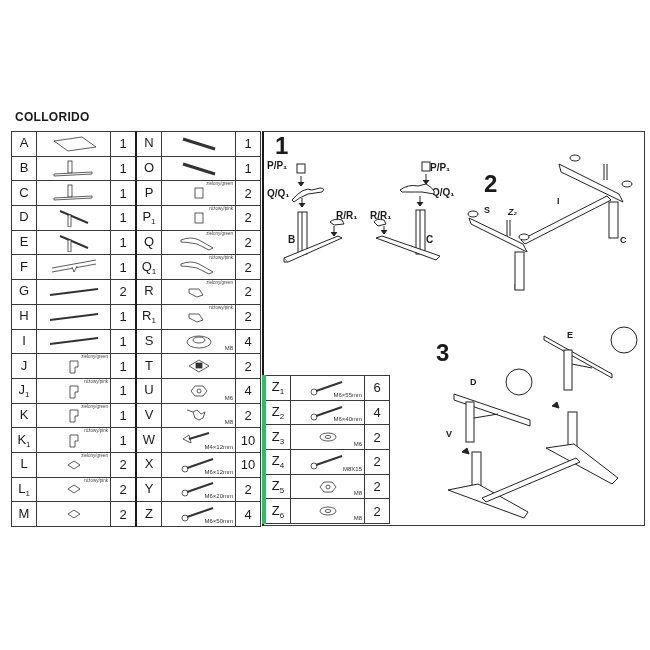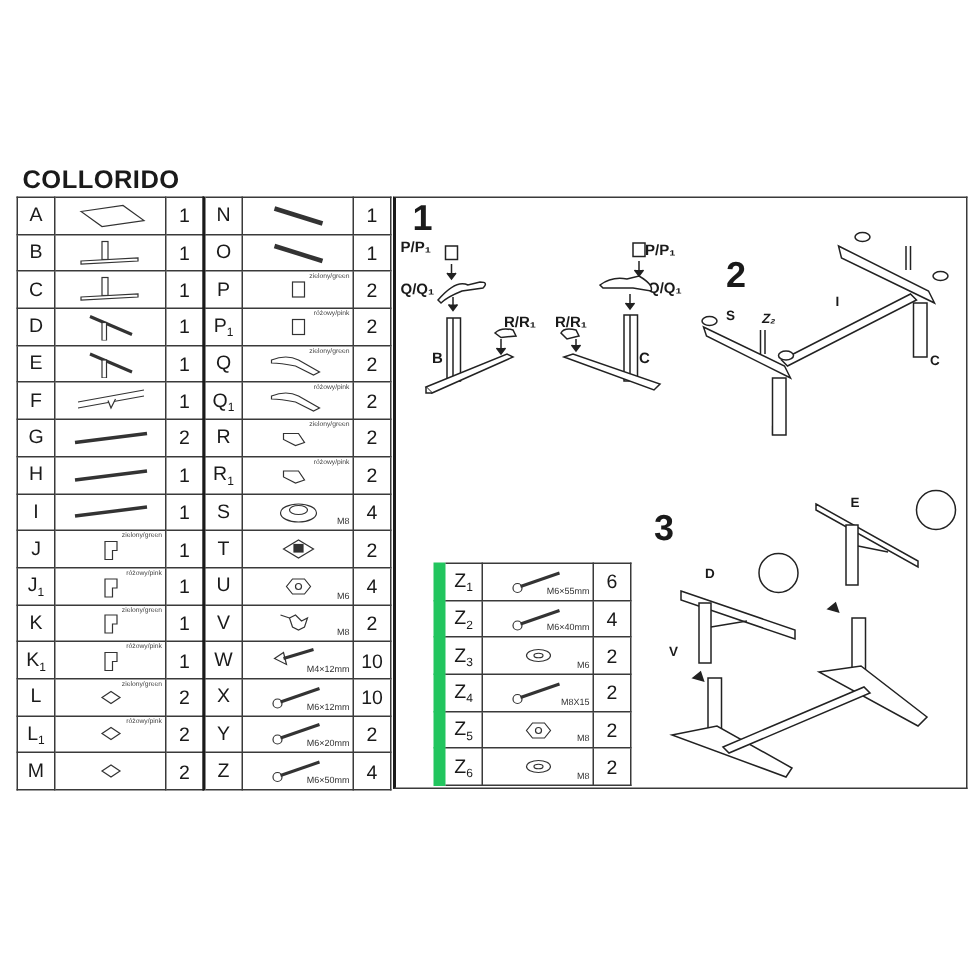--- a/index.html
+++ b/index.html
@@ -1,17 +1,17 @@
 <!DOCTYPE html>
 <html><head>
 <meta charset="utf-8">
 <style>
   html, body { margin: 0; padding: 0; background: #ffffff; }
   body { width: 650px; height: 650px; position: relative; overflow: hidden; font-family: "Liberation Sans", sans-serif; color: #1a1a1a; }
-  .title { position: absolute; left: 15px; top: 110px; font-size: 17px; font-weight: bold; letter-spacing: 0.3px; }
+  .title { position: absolute; left: 15px; top: 110px; font-size: 12px; font-weight: bold; letter-spacing: 0.3px; }
   .tbl { position: absolute; border-collapse: collapse; }
   .tbl td { border: 1px solid #3a3a3a; padding: 0; height: 23.7px; text-align: center; vertical-align: middle; font-size: 13px; }
   .tbl td.lbl { width: 24px; }
   .tbl td.img { width: 73px; position: relative; }
   .tbl td.qty { width: 24px; }
   .sub { font-size: 8px; vertical-align: -3px; }
   .tag { position: absolute; right: 2px; top: 0px; font-size: 4.5px; color: #444; line-height: 6px; }
   .size { position: absolute; right: 2px; bottom: 1px; font-size: 6px; color: #333; line-height: 7px; }
   .img svg { display: block; margin: 0 auto; }
   #left-table { left: 11px; top: 131px; }
@@ -524,21 +524,21 @@
       <path d="M112 126 L140 122 L184 156 L178 162 Z"></path>
 
       <path d="M48 176 L142 136 L146 140 L52 180 Z"></path>
 
       <path d="M28 130 L33 126 L35 132 Z" fill="#222"></path>
       <path d="M118 84 L123 80 L125 86 Z" fill="#222"></path>
     </g>
   </svg>
 </div>
 
-<table class="tbl" id="z-table" style="border-left:8px solid #22c55e;margin-left:27px;">
+<table class="tbl" id="z-table" style="border-left:4px solid #22c55e;">
   <tbody id="z-body">
       <tr>
         <td class="lbl"><span>Z</span><span class="sub">1</span></td>
         <td class="img">
           <svg width="60" height="18" viewBox="0 0 60 18">
             <g fill="#fff" stroke="#333" stroke-width="0.8">
               <circle cx="16" cy="13" r="3"></circle>
               <line x1="18" y1="12" x2="44" y2="3" stroke-width="2"></line>
             </g>
           </svg>

